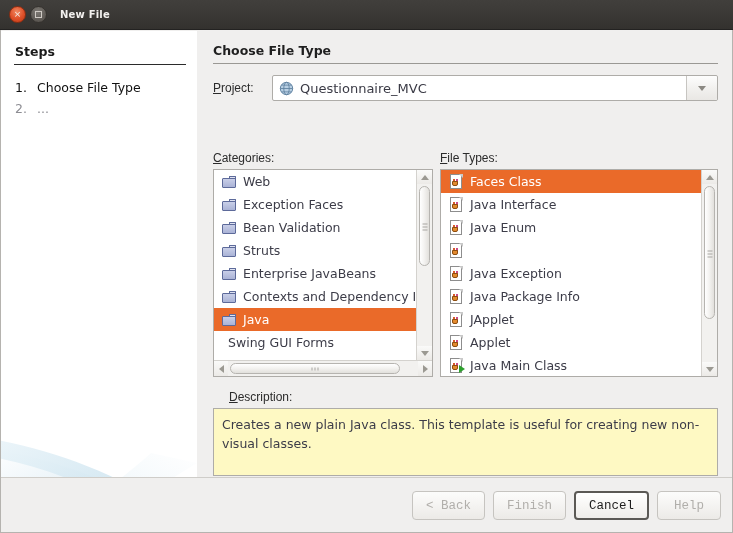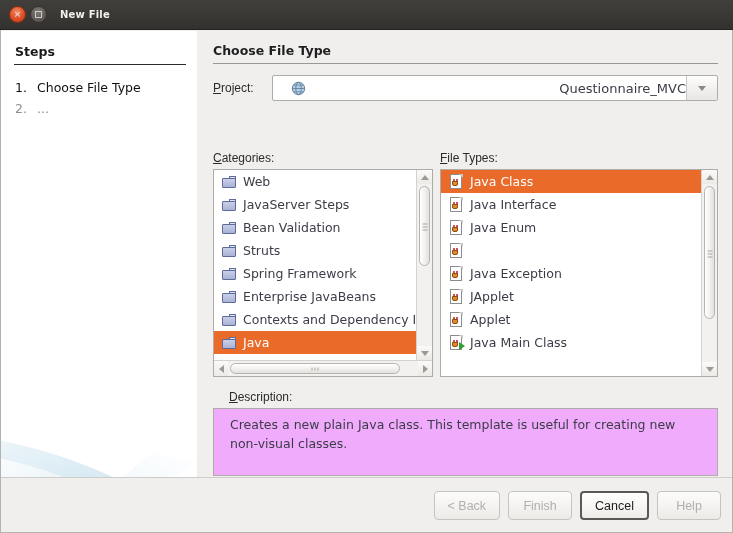--- a/index.html
+++ b/index.html
@@ -133,23 +133,22 @@
     width: 446px; height: 26px;
     box-sizing: border-box;
     display: flex;
     border: 1px solid #aeaca8;
     background: #ffffff;
     border-radius: 2px;
   }
   #project-value-wrap {
     flex: 1;
     display: flex; align-items: center;
-    padding-left: 18px;
+    padding-left: 6px;
     overflow: hidden;
-    justify-content: space-between;
   }
   #project-value {
     font-size: 13px; color: #3b3b46; margin-left: 6px;
     font-family: "DejaVu Sans", sans-serif; white-space: nowrap;
   }
   #project-arrow-btn {
     width: 30px;
     border-left: 1px solid #c7c5c1;
     background: linear-gradient(to bottom, #fdfdfd 0%, #f2f1ef 50%, #e9e7e4 100%);
     display: flex; align-items: center; justify-content: center;
@@ -309,24 +308,24 @@
     position:absolute; left:50%; top:50%; transform: translate(-50%,-50%);
     width: 7px; height: 3px;
     display:flex; justify-content:space-between;
   }
   .hthumb .grip i { width:1px; height:3px; background:#a8a6a2; display:block; }
 
   
   #description-box {
     position: absolute; left: 16px; top: 377px;
     width: 505px; height: 68px;
-    background: #f0abfc;
+    background: #fef9c3;
     border: 1px solid #aeaca8;
     box-sizing: border-box;
-    padding: 6px 16px;
+    padding: 6px 8px;
   }
   #description-text {
     font-size: 12.5px; color: #3c3c48; line-height: 19px;
     font-family: "DejaVu Sans", sans-serif;
   }
 
   
   #buttonbar {
     position: absolute; left: 0; top: 447px;
     width: 733px; height: 56px;
@@ -339,21 +338,21 @@
     display: flex; gap: 8px;
   }
   .btn {
     height: 29px;
     min-width: 64px;
     padding: 0 13px;
     border-radius: 4px;
     box-sizing: border-box;
     display: flex; align-items: center; justify-content: center;
     font-size: 12.5px;
-    font-family: Liberation Sans, sans-serif;
+    font-family: Liberation Mono, monospace;
     border: 1px solid #c6c4c0;
     background: linear-gradient(to bottom, #fcfcfb 0%, #f4f3f1 52%, #eceae7 100%);
     color: #b1afab;
     white-space: nowrap;
   }
   .btn.default {
     background: linear-gradient(to bottom, #f39c6f 0%, #ee8150 48%, #e96f39 100%);
     border: 1px solid #d06028;
     color: #3e2212;
   }
@@ -458,42 +457,35 @@
                 <span class="tab"></span>
                 <span class="body"></span>
               </span>
             <span class="lbl">Web</span>
           </div>
           <div class="list-item">
             <span class="folder-ico">
                 <span class="tab"></span>
                 <span class="body"></span>
               </span>
-            <span class="lbl">JavaServer Steps</span>
+            <span class="lbl">Exception Faces</span>
           </div>
           <div class="list-item">
             <span class="folder-ico">
                 <span class="tab"></span>
                 <span class="body"></span>
               </span>
             <span class="lbl">Bean Validation</span>
           </div>
           <div class="list-item">
             <span class="folder-ico">
                 <span class="tab"></span>
                 <span class="body"></span>
               </span>
             <span class="lbl">Struts</span>
-          </div>
-          <div class="list-item">
-            <span class="folder-ico">
-                <span class="tab"></span>
-                <span class="body"></span>
-              </span>
-            <span class="lbl">Spring Framework</span>
           </div>
           <div class="list-item">
             <span class="folder-ico">
                 <span class="tab"></span>
                 <span class="body"></span>
               </span>
             <span class="lbl">Enterprise JavaBeans</span>
           </div>
           <div class="list-item">
             <span class="folder-ico">
@@ -556,21 +548,21 @@
           <div class="list-item selected">
             <span class="java-ico">
                 <span class="page"></span>
                 <span class="fold"></span>
                 <span class="cup">
                   <i class="c2"></i>
                   <i class="c3"></i>
                   <i class="c1"></i>
                 </span>
               </span>
-            <span class="lbl">Java Class</span>
+            <span class="lbl">Faces Class</span>
           </div>
           <div class="list-item">
             <span class="java-ico">
                 <span class="page"></span>
                 <span class="fold"></span>
                 <span class="cup">
                   <i class="c2"></i>
                   <i class="c3"></i>
                   <i class="c1"></i>
                 </span>
@@ -604,20 +596,32 @@
             <span class="java-ico">
                 <span class="page"></span>
                 <span class="fold"></span>
                 <span class="cup">
                   <i class="c2"></i>
                   <i class="c3"></i>
                   <i class="c1"></i>
                 </span>
               </span>
             <span class="lbl">Java Exception</span>
+          </div>
+          <div class="list-item">
+            <span class="java-ico">
+                <span class="page"></span>
+                <span class="fold"></span>
+                <span class="cup">
+                  <i class="c2"></i>
+                  <i class="c3"></i>
+                  <i class="c1"></i>
+                </span>
+              </span>
+            <span class="lbl">Java Package Info</span>
           </div>
           <div class="list-item">
             <span class="java-ico">
                 <span class="page"></span>
                 <span class="fold"></span>
                 <span class="cup">
                   <i class="c2"></i>
                   <i class="c3"></i>
                   <i class="c1"></i>
                 </span>

